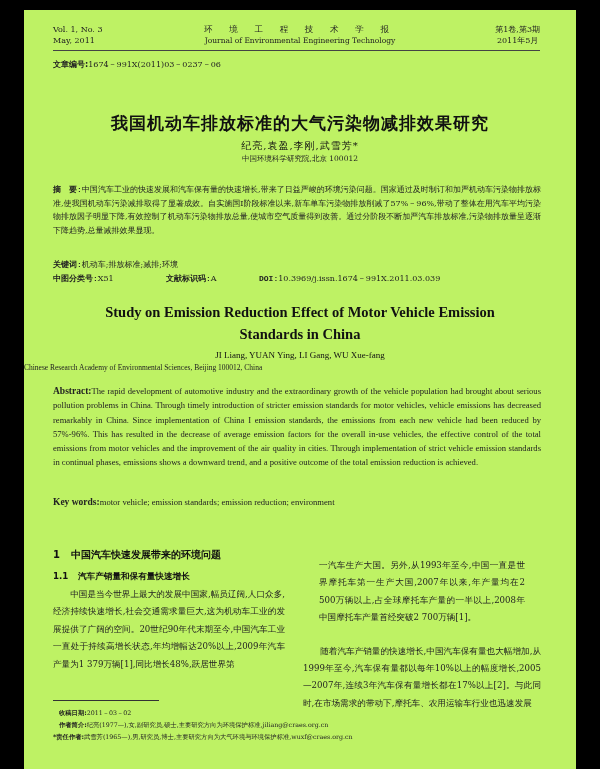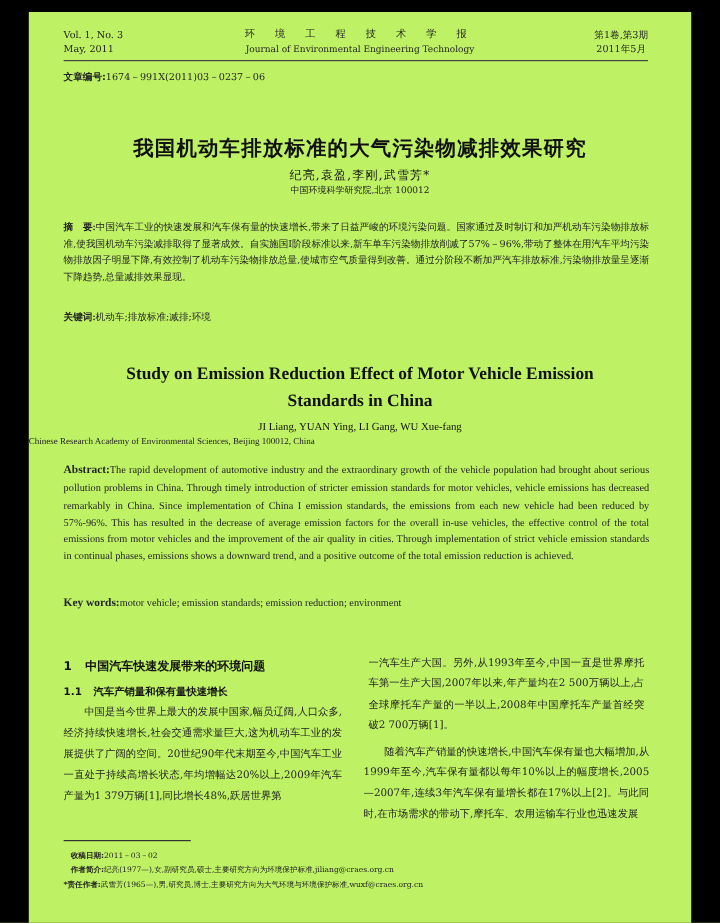--- a/index.html
+++ b/index.html
@@ -22,21 +22,21 @@
   .article-no b { font-family: "DejaVu Sans", sans-serif; font-weight: bold; }
   .cn-title {
     left: 0; width: 552px; top: 102px; text-align: center;
     font-family: "DejaVu Sans", sans-serif; font-weight: bold; font-size: 17px; letter-spacing: 1px; color: #111;
   }
   .cn-authors { left: 0; width: 552px; top: 129px; text-align: center; font-size: 10px; letter-spacing: 1px; }
   .cn-affil { left: 0; width: 552px; top: 144px; text-align: center; font-size: 7.5px; color: #222; }
   .cn-abstract {
     left: 29px; width: 488px; top: 173px; font-size: 8px; line-height: 13.5px; color: #222; text-align: justify;
   }
-  .cn-abstract b, .cn-kw b, .cn-class b { font-family: Liberation Serif, serif; font-weight: bold; }
+  .cn-abstract b, .cn-kw b, .cn-class b { font-family: Liberation Mono, monospace; font-weight: bold; }
   .cn-kw { left: 29px; top: 249px; font-size: 8px; color: #222; }
   .cn-class { left: 29px; top: 263px; font-size: 8px; color: #222; white-space: nowrap; }
   .cn-class span.sp { display: inline-block; }
   .en-title {
     left: 0; width: 552px; top: 291px; text-align: center;
     font-family: "Liberation Serif", serif; font-weight: bold; font-size: 14.5px; line-height: 22px; color: #111;
   }
   .en-authors { left: 0; width: 552px; top: 340px; text-align: center; font-family: "Liberation Serif", serif; font-size: 9px; }
   .en-affil { left: 0; width: 552px; top: 353px; text-align: left; font-family: "Liberation Serif", serif; font-size: 7.5px; color: #222; }
   .en-abstract {
@@ -88,20 +88,23 @@
   <div class="abs cn-affil">中国环境科学研究院,北京 100012</div>
 
   <div class="abs cn-abstract">
     <b>摘　要:</b><span>中国汽车工业的快速发展和汽车保有量的快速增长,带来了日益严峻的环境污染问题。国家通过及时制订和加严机动车污染物排放标准,使我国机动车污染减排取得了显著成效。自实施国Ⅰ阶段标准以来,新车单车污染物排放削减了57%－96%,带动了整体在用汽车平均污染物排放因子明显下降,有效控制了机动车污染物排放总量,使城市空气质量得到改善。通过分阶段不断加严汽车排放标准,污染物排放量呈逐渐下降趋势,总量减排效果显现。</span>
   </div>
 
   <div class="abs cn-kw">
     <b>关键词:</b><span>机动车;排放标准;减排;环境</span>
   </div>
 
+  <div class="abs cn-class">
+    <span class="sp" style="width:113px"><b>中图分类号:</b><span>X51</span></span><span class="sp" style="width:93px"><b>文献标识码:</b><span>A</span></span><span class="sp"><b>DOI:</b><span>10.3969/j.issn.1674－991X.2011.03.039</span></span>
+  </div>
 
   <div class="abs en-authors">JI Liang, YUAN Ying, LI Gang, WU Xue-fang</div>
   <div class="abs en-title">
     <div>Study on Emission Reduction Effect of Motor Vehicle Emission</div>
     <div>Standards in China</div>
   </div>
   <div class="abs en-affil">Chinese Research Academy of Environmental Sciences, Beijing 100012, China</div>
 
   <div class="abs en-abstract">
     <b>Abstract:</b><span>The rapid development of automotive industry and the extraordinary growth of the vehicle population had brought about serious pollution problems in China. Through timely introduction of stricter emission standards for motor vehicles, vehicle emissions has decreased remarkably in China. Since implementation of China I emission standards, the emissions from each new vehicle had been reduced by 57%-96%. This has resulted in the decrease of average emission factors for the overall in-use vehicles, the effective control of the total emissions from motor vehicles and the improvement of the air quality in cities. Through implementation of strict vehicle emission standards in continual phases, emissions shows a downward trend, and a positive outcome of the total emission reduction is achieved.</span>
@@ -115,21 +118,21 @@
     <span class="num">1</span><span>中国汽车快速发展带来的环境问题</span>
   </div>
   <div class="abs sec11">
     <span class="num">1.1</span><span>汽车产销量和保有量快速增长</span>
   </div>
 
   <div class="abs col col-left">
     <p class="indent" style="margin:0">中国是当今世界上最大的发展中国家,幅员辽阔,人口众多,经济持续快速增长,社会交通需求量巨大,这为机动车工业的发展提供了广阔的空间。20世纪90年代末期至今,中国汽车工业一直处于持续高增长状态,年均增幅达20%以上,2009年汽车产量为1 379万辆[1],同比增长48%,跃居世界第</p>
   </div>
   <div class="abs col col-right">
-    <p style="margin:4px">一汽车生产大国。另外,从1993年至今,中国一直是世界摩托车第一生产大国,2007年以来,年产量均在2 500万辆以上,占全球摩托车产量的一半以上,2008年中国摩托车产量首经突破2 700万辆[1]。</p>
+    <p style="margin:16px">一汽车生产大国。另外,从1993年至今,中国一直是世界摩托车第一生产大国,2007年以来,年产量均在2 500万辆以上,占全球摩托车产量的一半以上,2008年中国摩托车产量首经突破2 700万辆[1]。</p>
     <p class="indent" style="margin:0">随着汽车产销量的快速增长,中国汽车保有量也大幅增加,从1999年至今,汽车保有量都以每年10%以上的幅度增长,2005—2007年,连续3年汽车保有量增长都在17%以上[2]。与此同时,在市场需求的带动下,摩托车、农用运输车行业也迅速发展</p>
   </div>
 
   <div class="abs fn-rule"></div>
   <div class="abs fn fn1">
     <b>收稿日期:</b><span>2011－03－02</span>
   </div>
   <div class="abs fn fn2">
     <b>作者简介:</b><span>纪亮(1977—),女,副研究员,硕士,主要研究方向为环境保护标准,jiliang@craes.org.cn</span>
   </div>

